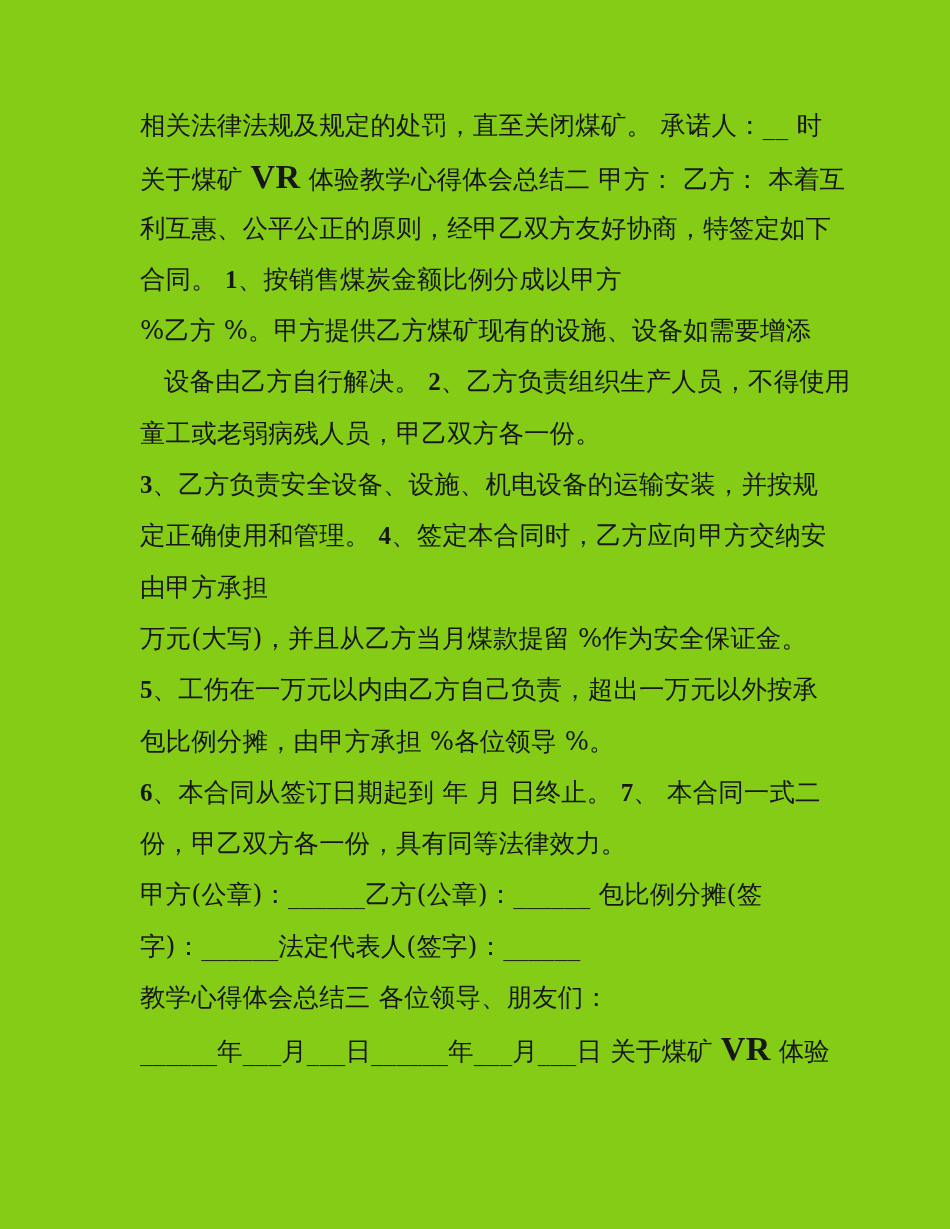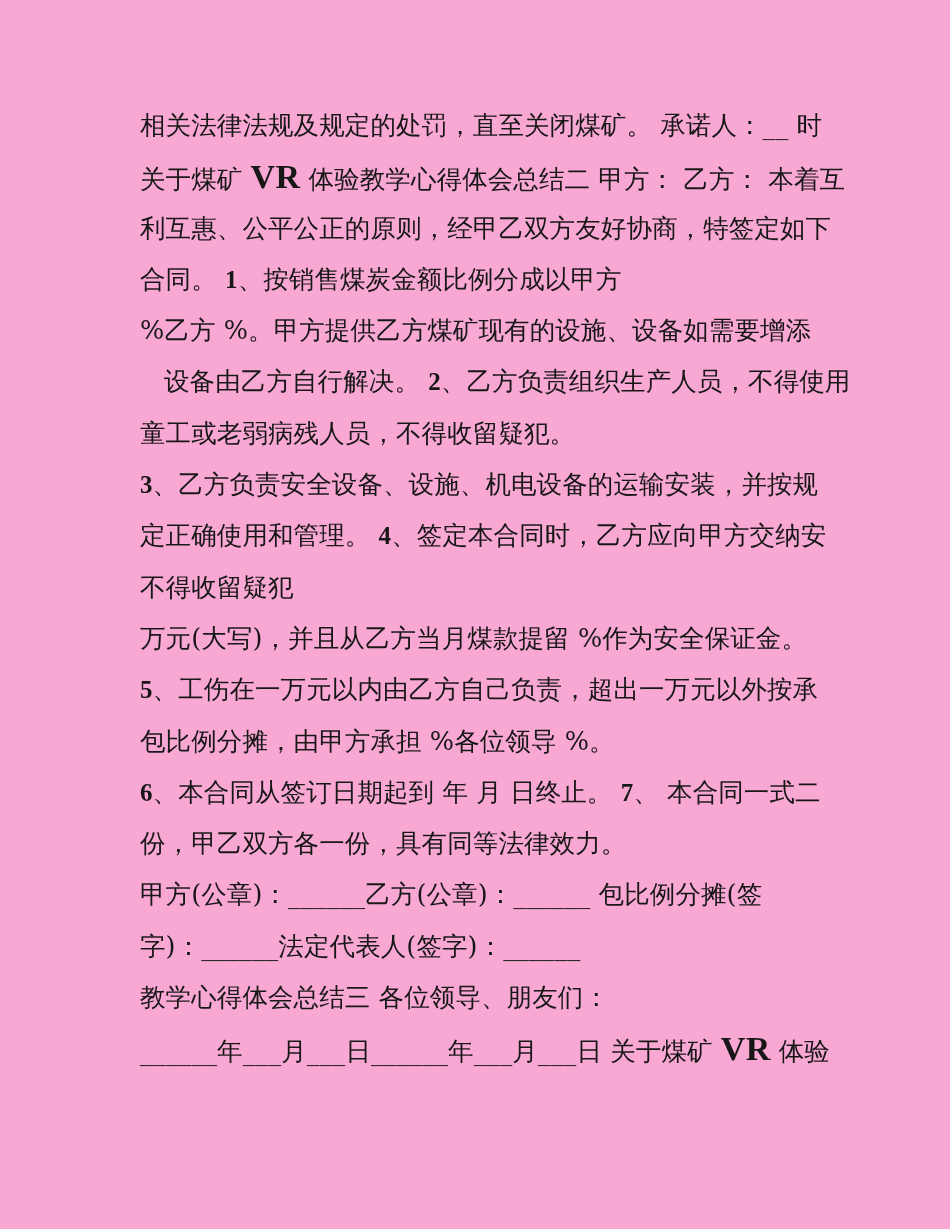--- a/index.html
+++ b/index.html
@@ -54,43 +54,43 @@
   
   .doc-line .num {
     font-family: "Liberation Serif", "DejaVu Serif", serif;
     font-weight: bold;
     font-size: 25px;
   }
 </style>
 </head>
 <body>
 
-<div id="page" style="background: #f9a8d4;">
+<div id="page" style="background: #84cc16;">
   <div id="text-block">
 
     <div class="doc-line" style="color: rgb(23, 23, 23);">相关法律法规及规定的处罚，直至关闭煤矿。 承诺人：__ 时</div>
 
 
     <div class="doc-line" style="color: rgb(23, 23, 23);">关于煤矿 <span class="latin">VR</span> 体验教学心得体会总结二 甲方： 乙方： 本着互</div>
 
     <div class="doc-line" style="color: rgb(23, 23, 23);">利互惠、公平公正的原则，经甲乙双方友好协商，特签定如下</div>
 
     <div class="doc-line" style="color: rgb(23, 23, 23);">合同。 <span class="num">1</span>、按销售煤炭金额比例分成以甲方</div>
 
     <div class="doc-line" style="color: rgb(23, 23, 23);">%乙方 %。甲方提供乙方煤矿现有的设施、设备如需要增添</div>
 
     <div class="doc-line" style="color: rgb(23, 23, 23); margin-left: 24px;">设备由乙方自行解决。 <span class="num">2</span>、乙方负责组织生产人员，不得使用</div>
 
-    <div class="doc-line" style="color: rgb(23, 23, 23);">童工或老弱病残人员，不得收留疑犯。</div>
+    <div class="doc-line" style="color: rgb(23, 23, 23);">童工或老弱病残人员，甲乙双方各一份。</div>
 
     <div class="doc-line" style="color: rgb(23, 23, 23);"><span class="num">3</span>、乙方负责安全设备、设施、机电设备的运输安装，并按规</div>
 
     <div class="doc-line" style="color: rgb(23, 23, 23);">定正确使用和管理。 <span class="num">4</span>、签定本合同时，乙方应向甲方交纳安</div>
 
-    <div class="doc-line" style="color: rgb(23, 23, 23);">不得收留疑犯</div>
+    <div class="doc-line" style="color: rgb(23, 23, 23);">由甲方承担</div>
 
     <div class="doc-line" style="color: rgb(23, 23, 23);">万元(大写)，并且从乙方当月煤款提留 %作为安全保证金。</div>
 
     <div class="doc-line" style="color: rgb(23, 23, 23);"><span class="num">5</span>、工伤在一万元以内由乙方自己负责，超出一万元以外按承</div>
 
     <div class="doc-line" style="color: rgb(23, 23, 23);">包比例分摊，由甲方承担 %各位领导 %。</div>
 
     <div class="doc-line" style="color: rgb(23, 23, 23);"><span class="num">6</span>、本合同从签订日期起到 年 月 日终止。 <span class="num">7</span>、 本合同一式二</div>
 
     <div class="doc-line" style="color: rgb(23, 23, 23);">份，甲乙双方各一份，具有同等法律效力。</div>

